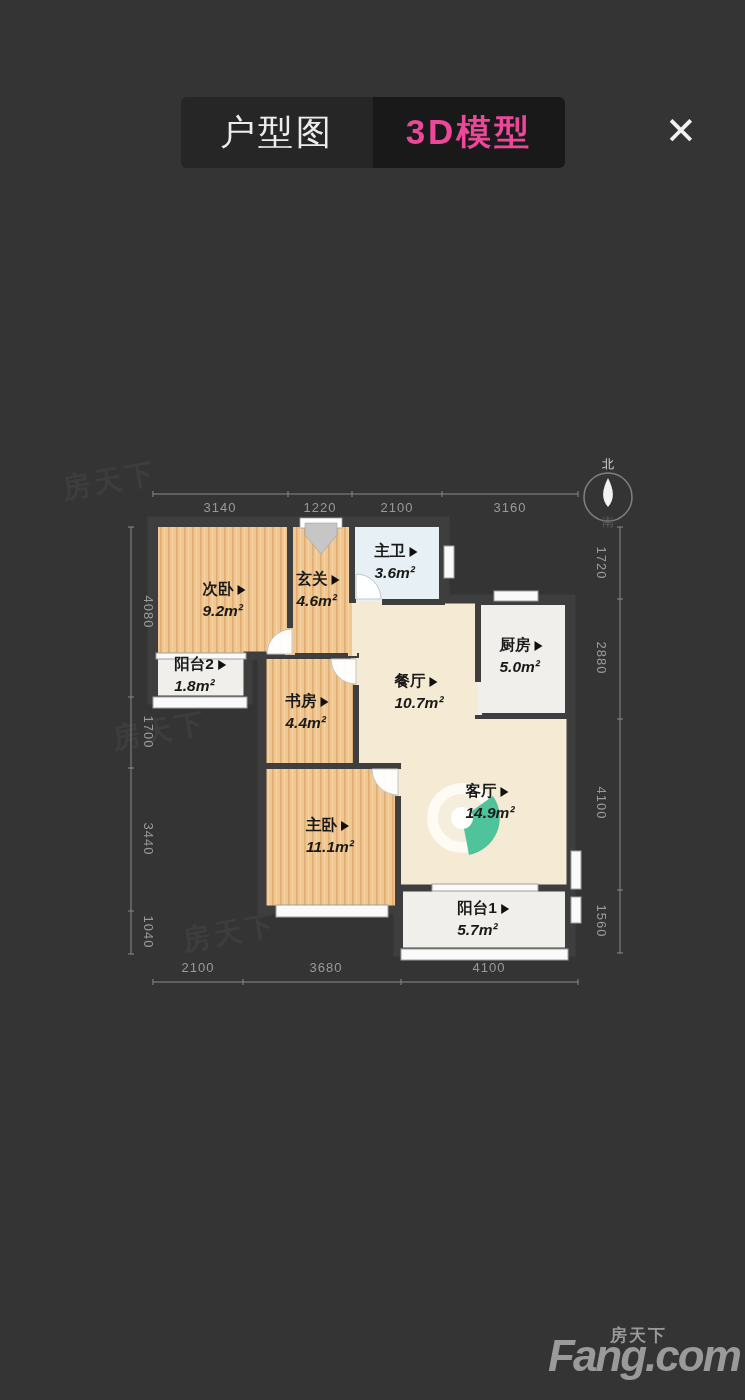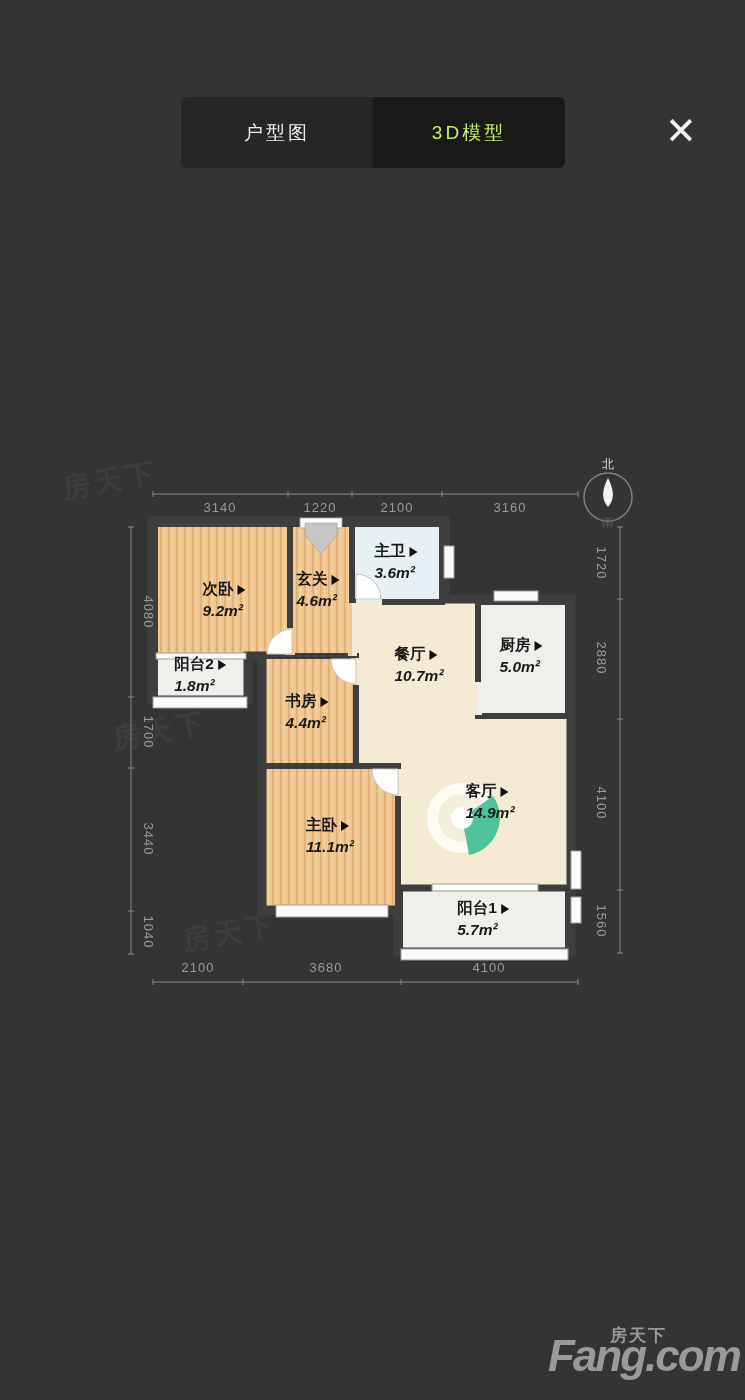--- a/index.html
+++ b/index.html
@@ -5,23 +5,23 @@
   :root{
     --background:#343434; --wall:#3e3e3e; --accent-green:#46c096; --dim-text:#9a9a9a;
   }
   *{box-sizing:border-box;}
   html,body{margin:0;padding:0;}
   body{background:var(--background); font-family:"Liberation Sans","DejaVu Sans",sans-serif;}
   .page{position:relative;width:745px;height:1400px;overflow:hidden;background:var(--background);}
 
   
   .tabbar{position:absolute;left:181px;top:97px;width:384px;height:71px;display:flex;border-radius:6px;overflow:hidden;}
-  .tab{flex:1;display:flex;align-items:center;justify-content:center;font-size:19px;letter-spacing:3px;cursor:pointer;user-select:none;}
+  .tab{flex:1;display:flex;align-items:center;justify-content:center;font-size:35px;letter-spacing:3px;cursor:pointer;user-select:none;}
   .tab-active{background:#262626;color:#ececec;}
-  .tab-inactive{background:#191919;color:#bef264;}
+  .tab-inactive{background:#191919;color:#ec4899;font-weight:bold;}
   .close-btn{position:absolute;left:653px;top:103px;width:56px;height:56px;background:none;border:none;color:#f2f2f2;font-size:38px;line-height:56px;text-align:center;padding:0;cursor:pointer;font-family:inherit;}
 
   
   .plan-svg{position:absolute;left:0;top:0;}
 
   
   .room-label{position:absolute;transform:translateX(-50%);text-align:left;color:#191919;font-weight:700;white-space:nowrap;line-height:22px;cursor:pointer;}
   .rl-name{font-size:15.5px;}
   .rl-area{font-size:15.5px;font-style:italic;}
   .tri{display:inline-block;width:0;height:0;border-left:8px solid #101010;border-top:5px solid transparent;border-bottom:5px solid transparent;margin-left:4px;position:relative;top:1px;}
@@ -179,21 +179,21 @@
     <div class="rl-area">9.2m²</div>
   </div>
   <div class="room-label" style="left:318px;top:568px">
     <div class="rl-name"><span>玄关</span><span class="tri"></span></div>
     <div class="rl-area">4.6m²</div>
   </div>
   <div class="room-label" style="left:396px;top:540px">
     <div class="rl-name"><span>主卫</span><span class="tri"></span></div>
     <div class="rl-area">3.6m²</div>
   </div>
-  <div class="room-label" style="left:419px;top:643px">
+  <div class="room-label" style="left:419px;top:670px">
     <div class="rl-name"><span>餐厅</span><span class="tri"></span></div>
     <div class="rl-area">10.7m²</div>
   </div>
   <div class="room-label" style="left:521px;top:634px">
     <div class="rl-name"><span>厨房</span><span class="tri"></span></div>
     <div class="rl-area">5.0m²</div>
   </div>
   <div class="room-label" style="left:200px;top:653px">
     <div class="rl-name"><span>阳台2</span><span class="tri"></span></div>
     <div class="rl-area">1.8m²</div>

